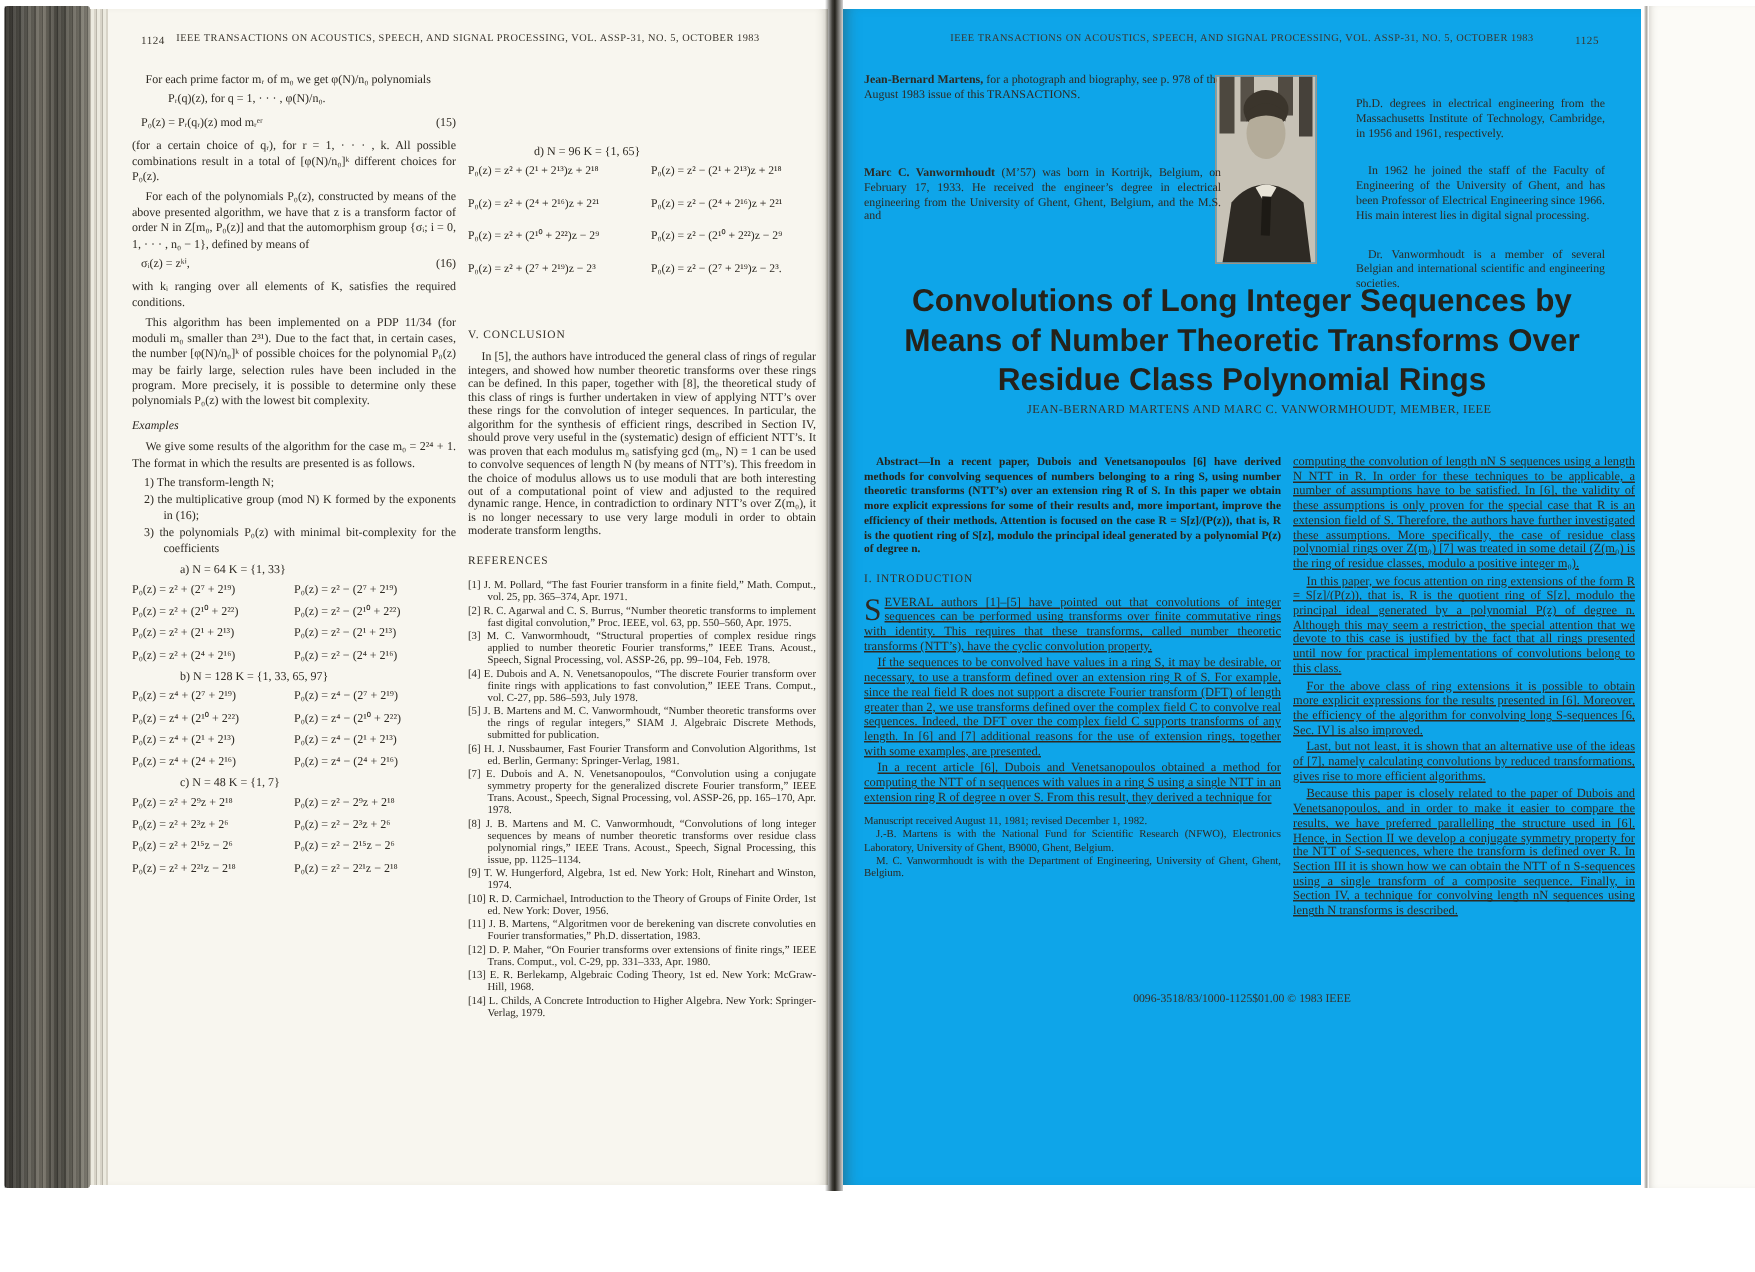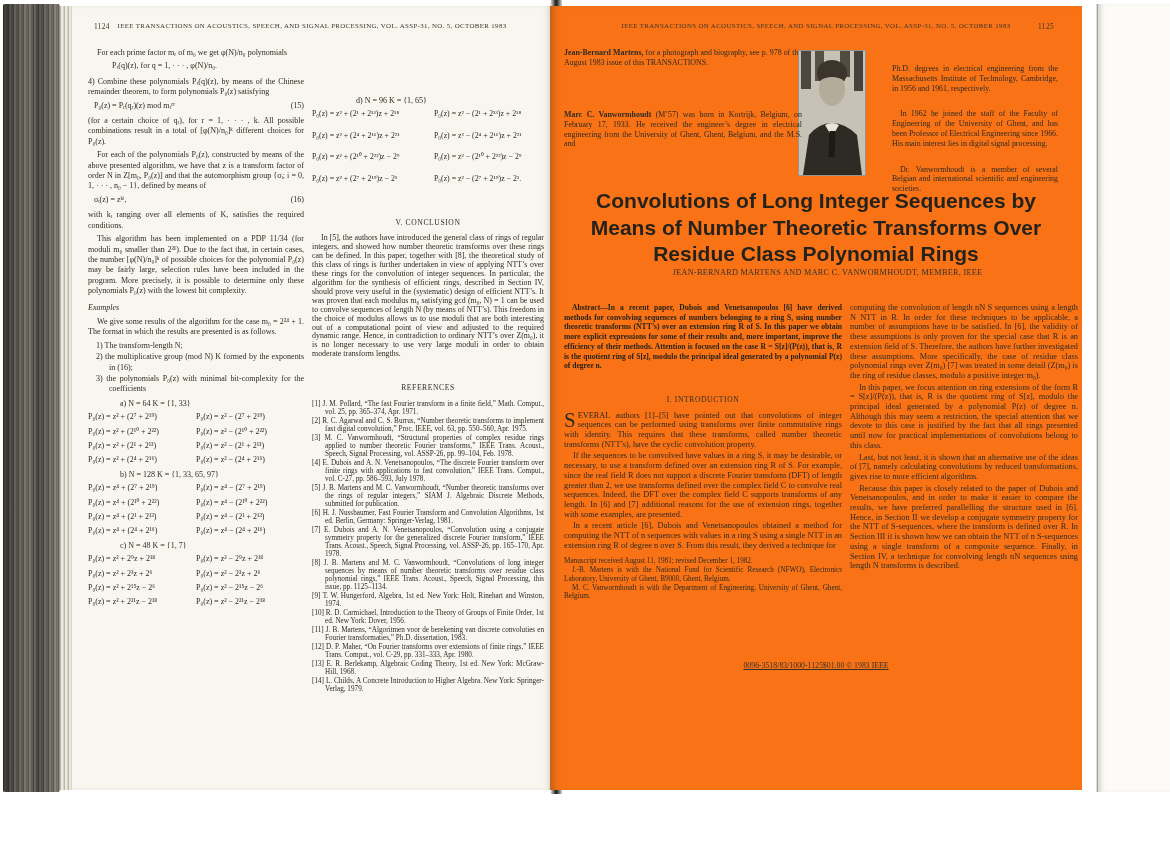--- a/index.html
+++ b/index.html
@@ -7,21 +7,21 @@
          font-family:"Liberation Serif", serif;color:#2e2a23;}
   
   .spine{position:absolute;left:3px;top:4px;width:57px;height:788px;border-radius:2px;
     background:linear-gradient(90deg,#35332e 0%,#5c5a53 22%,#787469 45%,#4e4c45 62%,#6e6b61 80%,#8e8b80 100%);}
   .spine:after{content:"";position:absolute;inset:0;
     background:repeating-linear-gradient(90deg,rgba(0,0,0,.28) 0 1px,rgba(255,255,255,.05) 1px 3px,rgba(0,0,0,.12) 3px 5px);}
   .edges{position:absolute;left:60px;top:6px;width:12px;height:784px;
     background:repeating-linear-gradient(90deg,#b9b5a9 0 1px,#eceadf 1px 3px,#d8d4c8 3px 4px);}
   .page{position:absolute;top:6px;height:784px;}
   .page.left{left:72px;width:480px;background:#f8f6ef;box-shadow:inset -6px 0 8px -6px rgba(60,55,40,.45);}
-  .page.right{left:550px;width:532px;background:#f97316;box-shadow:inset 8px 0 10px -7px rgba(60,55,40,.5);}
+  .page.right{left:562px;width:532px;background:#0ea5e9;box-shadow:inset 8px 0 10px -7px rgba(60,55,40,.5);}
   .gutter{position:absolute;left:550px;top:0;width:12px;height:794px;
     background:linear-gradient(90deg,rgba(40,37,30,0) 0%,rgba(32,30,24,.85) 40%,#24221c 55%,rgba(40,37,30,.2) 100%);}
   .crease{position:absolute;left:1096px;top:4px;width:3px;height:788px;
     background:linear-gradient(90deg,rgba(120,115,100,.05),rgba(90,86,74,.55),rgba(120,115,100,.05));}
   .nextpage{position:absolute;left:1099px;top:4px;width:71px;height:788px;background:#fcfbf7;
     box-shadow:inset 4px 0 6px -4px rgba(80,75,60,.35);}
 
   
   .phead{position:absolute;top:16px;left:0;right:0;font-size:6.9px;letter-spacing:.35px;color:#3a362e;}
   .phead .runhead{display:block;text-align:center;}
@@ -33,62 +33,61 @@
   .p.noind{text-indent:0;}
   .disp{margin:2px 0 5px 24px;}
   .eq-row{display:flex;justify-content:space-between;margin:1px 0 5px 6px;}
   .subhead-it{font-style:italic;margin:6px 0 4px;}
   .li{margin-left:8px;padding-left:13px;text-indent:-13px;margin-bottom:1px;text-align:justify;}
   .ex-head{margin:4px 0 3px 32px;}
   .pair{display:flex;margin:0 0 4px;}
   .pair span{width:50%;white-space:nowrap;}
   .pair.d{margin-bottom:11px;font-size:7.8px;gap:12px;}
   .dblock{margin-bottom:34px;}
-  .sec-head{text-align:center;font-size:7.6px;letter-spacing:.6px;margin:24px 0 6px;color:#332f28;}
+  .sec-head{text-align:left;font-size:7.6px;letter-spacing:.6px;margin:10px 0 6px;color:#332f28;}
   .concl{font-size:7.9px;line-height:8.9px;text-align:justify;text-indent:9px;margin:0;}
   .ref{font-size:7.2px;line-height:8px;padding-left:13px;text-indent:-13px;text-align:justify;margin-bottom:1px;}
 
   
   .bio{position:absolute;font-size:7.9px;line-height:9.8px;text-align:justify;margin:0;}
   .bio b{font-weight:bold;}
   .bio2r p{margin:16px;text-align:justify;}
   .bio2r p + p{text-indent:8px;}
   .photo{position:absolute;left:248px;top:44px;width:68px;height:126px;border:1px solid #9a958a;box-sizing:border-box;}
   .title{position:absolute;left:28px;top:182px;width:476px;margin:0;
     font-family:"Liberation Sans", sans-serif;font-weight:bold;font-size:21px;line-height:26.5px;
     text-align:center;color:#25221b;}
   .authors{position:absolute;left:0;right:0;top:262px;text-align:center;font-size:8.2px;letter-spacing:.3px;color:#35312a;padding-left:23px;}
   .rcol{position:absolute;top:297px;font-size:8.3px;line-height:9.7px;}
   .abstract{font-weight:bold;font-size:7.6px;line-height:9.7px;text-align:justify;text-indent:8px;margin:0 0 4px;color:#262219;}
-  .rp{margin:0 0 2px;text-indent:9px;text-align:justify;}
+  .rp{margin:0 0 2px;text-indent:9px;text-align:justify;text-decoration:underline;}
   .rp.first{text-indent:0;}
   .dropcap{float:left;font-size:21px;line-height:17px;margin:1px 2px 0 0;}
   .fns{margin-top:7px;}
   .fn{font-size:7.2px;line-height:8.7px;text-align:justify;margin:0;text-indent:8px;}
   .fn.first{text-indent:0;}
-  .footer{position:absolute;left:0;right:0;top:655px;text-align:center;font-size:7.8px;color:#35312a;text-decoration:underline;}
+  .footer{position:absolute;left:0;right:0;top:655px;text-align:center;font-size:7.8px;color:#35312a;}
 </style>
 </head>
 <body>
 
 <div class="scene">
 
   <div class="spine"></div>
   <div class="edges"></div>
 
   <div class="page left">
     <div class="phead">
       <span class="pnum" style="left:22px;text-align:center;">1124</span>
       <span class="runhead">IEEE TRANSACTIONS ON ACOUSTICS, SPEECH, AND SIGNAL PROCESSING, VOL. ASSP-31, NO. 5, OCTOBER 1983</span>
     </div>
 
     <div class="col" style="left:16px;top:42px;width:216px;">
       <p class="p">For each prime factor mᵣ of m₀ we get φ(N)/n₀ polynomials</p>
       <div class="disp">Pᵣ(q)(z),   for   q = 1, · · · , φ(N)/n₀.</div>
-      <p class="p noind">4) Combine these polynomials Pᵣ(q)(z), by means of the Chinese remainder theorem, to form polynomials P₀(z) satisfying</p>
       <div class="eq-row">
         <span>P₀(z) = Pᵣ(qᵣ)(z) mod mᵣᵉʳ</span>
         <span>(15)</span>
       </div>
       <p class="p noind">(for a certain choice of qᵣ), for r = 1, · · · , k.  All possible combinations result in a total of [φ(N)/n₀]ᵏ different choices for P₀(z).</p>
       <p class="p">For each of the polynomials P₀(z), constructed by means of the above presented algorithm, we have that z is a transform factor of order N in Z[m₀, P₀(z)] and that the automorphism group {σᵢ; i = 0, 1, · · · , n₀ − 1}, defined by means of</p>
       <div class="eq-row">
         <span>σᵢ(z) = zᵏⁱ,</span>
         <span>(16)</span>
       </div>
@@ -243,20 +242,21 @@
       <div class="fns">
         <p class="fn first">Manuscript received August 11, 1981; revised December 1, 1982.</p>
         <p class="fn">J.-B. Martens is with the National Fund for Scientific Research (NFWO), Electronics Laboratory, University of Ghent, B9000, Ghent, Belgium.</p>
         <p class="fn">M. C. Vanwormhoudt is with the Department of Engineering, University of Ghent, Ghent, Belgium.</p>
       </div>
     </div>
 
     <div class="rcol" style="left:300px;width:228px;">
       <p class="rp first">computing the convolution of length nN S sequences using a length N NTT in R.  In order for these techniques to be applicable, a number of assumptions have to be satisfied.  In [6], the validity of these assumptions is only proven for the special case that R is an extension field of S.  Therefore, the authors have further investigated these assumptions.  More specifically, the case of residue class polynomial rings over Z(m₀) [7] was treated in some detail (Z(m₀) is the ring of residue classes, modulo a positive integer m₀).</p>
       <p class="rp">In this paper, we focus attention on ring extensions of the form R = S[z]/(P(z)), that is, R is the quotient ring of S[z], modulo the principal ideal generated by a polynomial P(z) of degree n.  Although this may seem a restriction, the special attention that we devote to this case is justified by the fact that all rings presented until now for practical implementations of convolutions belong to this class.</p>
+      <p class="rp">For the above class of ring extensions it is possible to obtain more explicit expressions for the results presented in [6].  Moreover, the efficiency of the algorithm for convolving long S-sequences [6, Sec. IV] is also improved.</p>
       <p class="rp">Last, but not least, it is shown that an alternative use of the ideas of [7], namely calculating convolutions by reduced transformations, gives rise to more efficient algorithms.</p>
       <p class="rp">Because this paper is closely related to the paper of Dubois and Venetsanopoulos, and in order to make it easier to compare the results, we have preferred parallelling the structure used in [6].  Hence, in Section II we develop a conjugate symmetry property for the NTT of S-sequences, where the transform is defined over R.  In Section III it is shown how we can obtain the NTT of n S-sequences using a single transform of a composite sequence.  Finally, in Section IV, a technique for convolving length nN sequences using length N transforms is described.</p>
     </div>
 
     <div class="footer">0096-3518/83/1000-1125$01.00 © 1983 IEEE</div>
   </div>
 
   <div class="crease"></div>
   <div class="nextpage"></div>
 </div>

